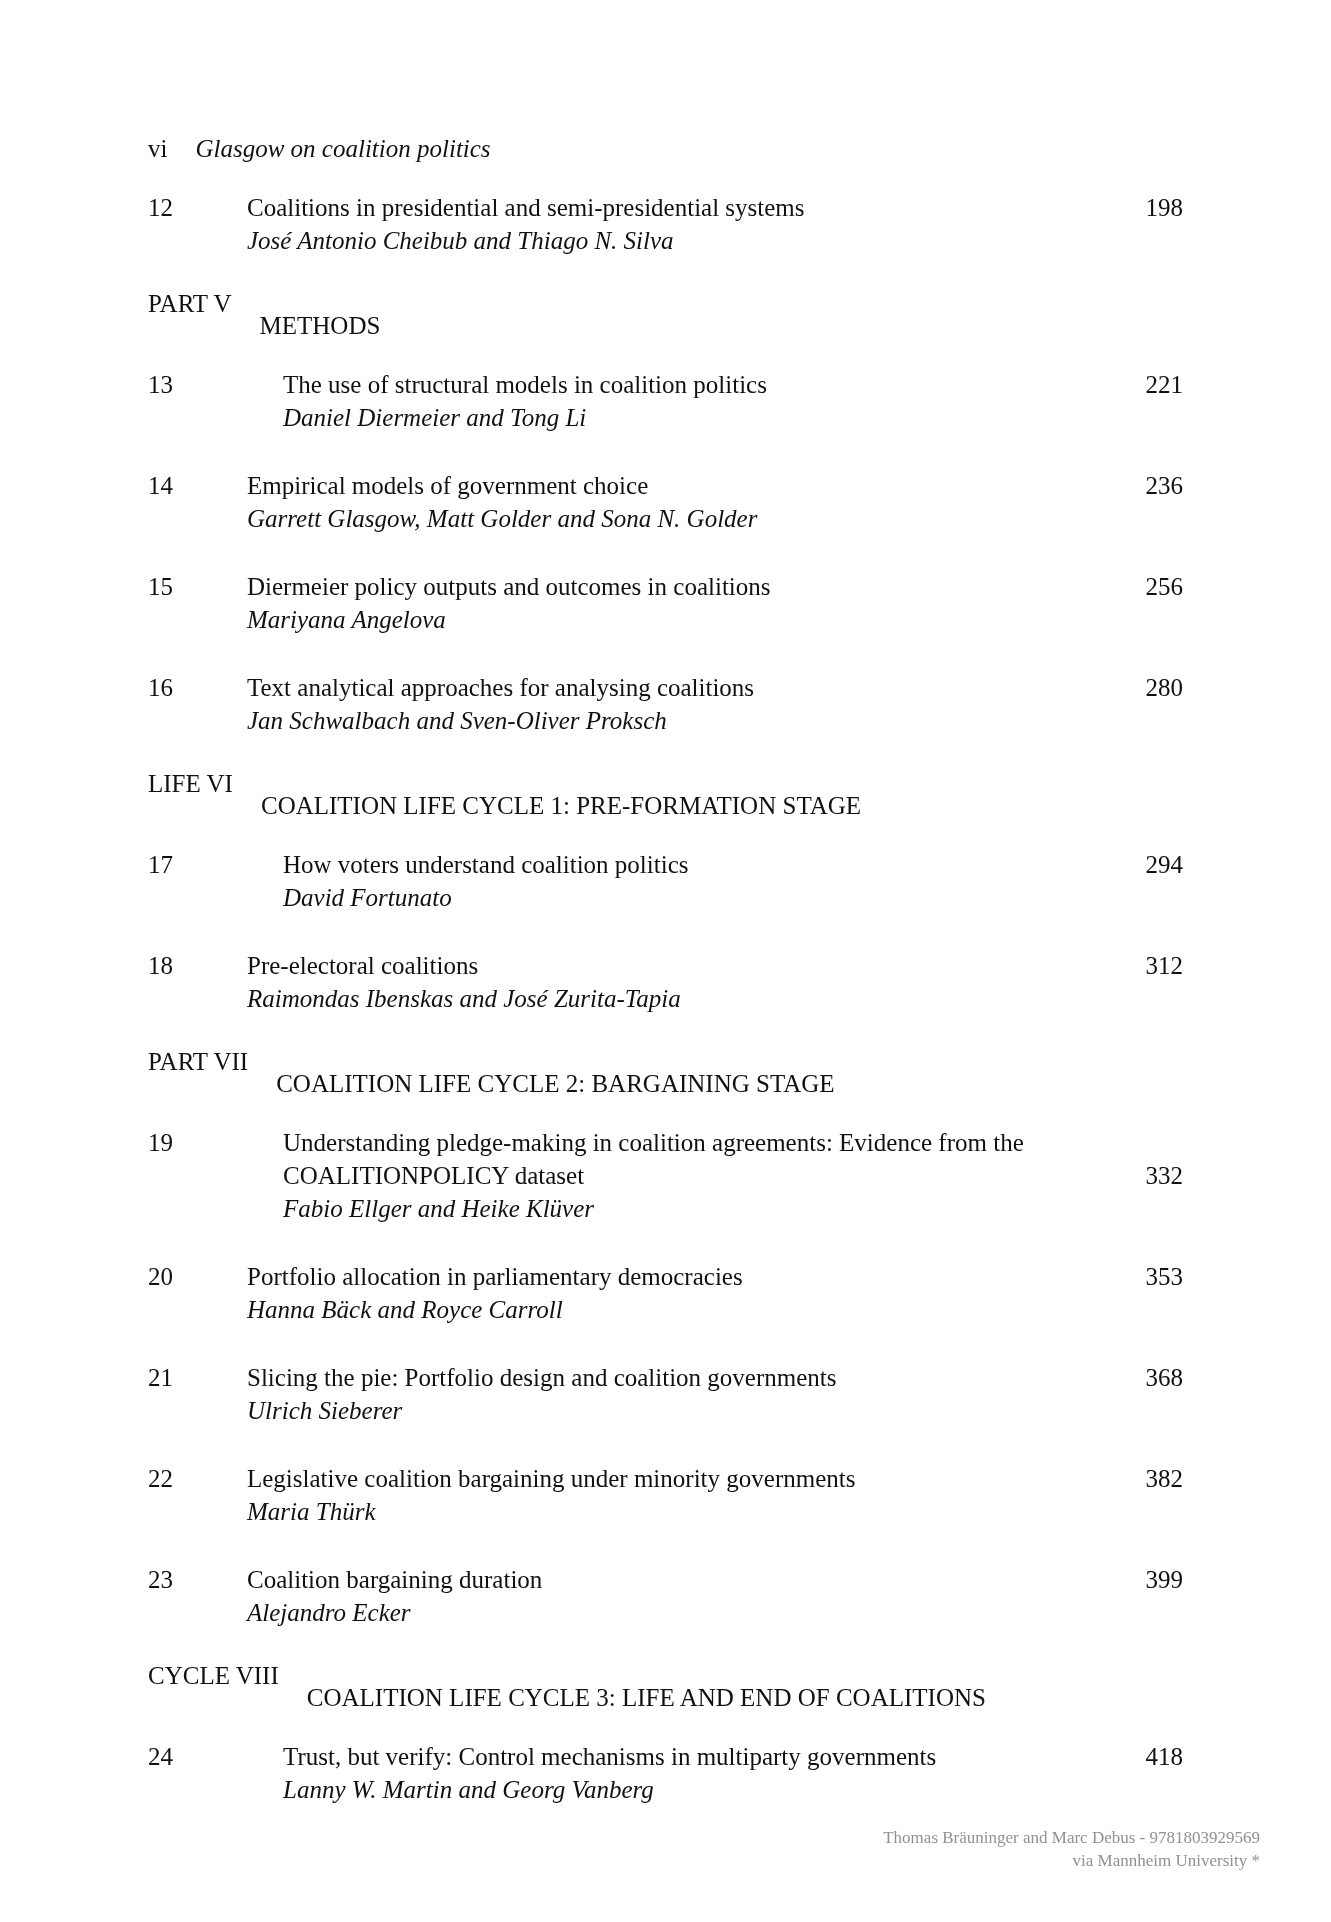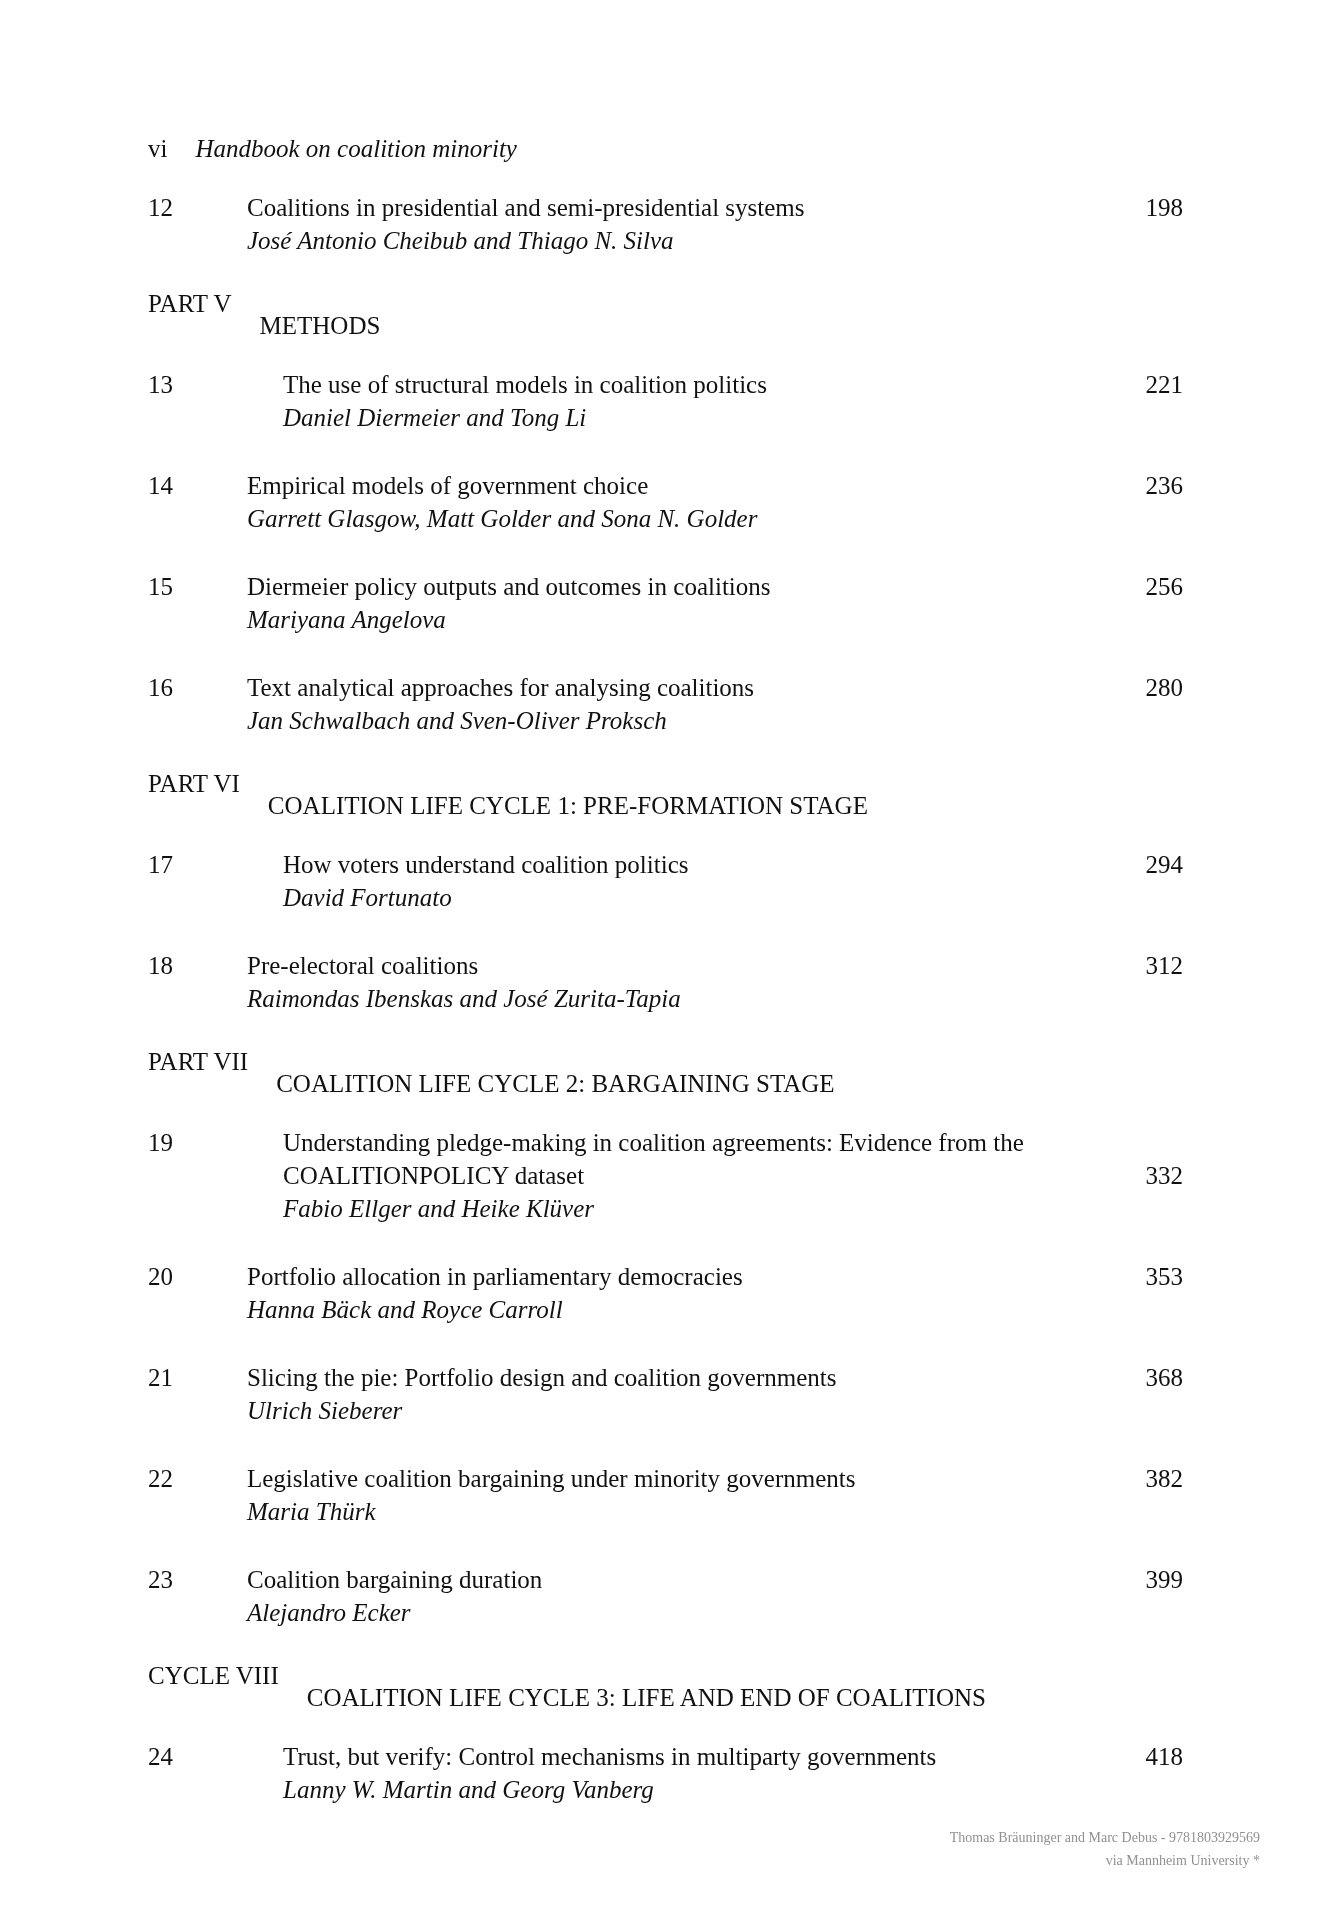--- a/index.html
+++ b/index.html
@@ -67,34 +67,34 @@
     font-style: italic;
     line-height: 33px;
   }
 
   .footer {
     position: absolute;
     top: 1826px;
     right: 71px;
     text-align: right;
     color: #919191;
-    font-size: 14px;
+    font-size: 17px;
     line-height: 23px;
     font-family: "Liberation Serif", serif;
   }
 </style>
 </head>
 <body>
 
 <div class="page">
   <div class="content">
 
     <div class="running-head">
       <span class="folio">vi</span>
-      <span class="book-title">Handbook on coalition minority</span>
+      <span class="book-title">Glasgow on coalition politics</span>
     </div>
 
     <div class="entry first">
       <div class="num">12</div>
       <div class="body">
         <div class="title-row">
           <div class="title">Coalitions in presidential and semi-presidential systems</div>
           <div class="pagenum">198</div>
         </div>
         <div class="authors">José Antonio Cheibub and Thiago N. Silva</div>
@@ -144,21 +144,21 @@
       <div class="body">
         <div class="title-row">
           <div class="title">Text analytical approaches for analysing coalitions</div>
           <div class="pagenum">280</div>
         </div>
         <div class="authors">Jan Schwalbach and Sven-Oliver Proksch</div>
       </div>
     </div>
 
     <div class="part-heading">
-      <span class="part-label">PART VI</span>
+      <span class="part-label">LIFE VI</span>
       <span class="part-title">COALITION LIFE CYCLE 1: PRE-FORMATION STAGE</span>
     </div>
 
     <div class="entry">
       <div class="num">17</div>
       <div class="body">
         <div class="title-row">
           <div class="title">How voters understand coalition politics</div>
           <div class="pagenum">294</div>
         </div>

